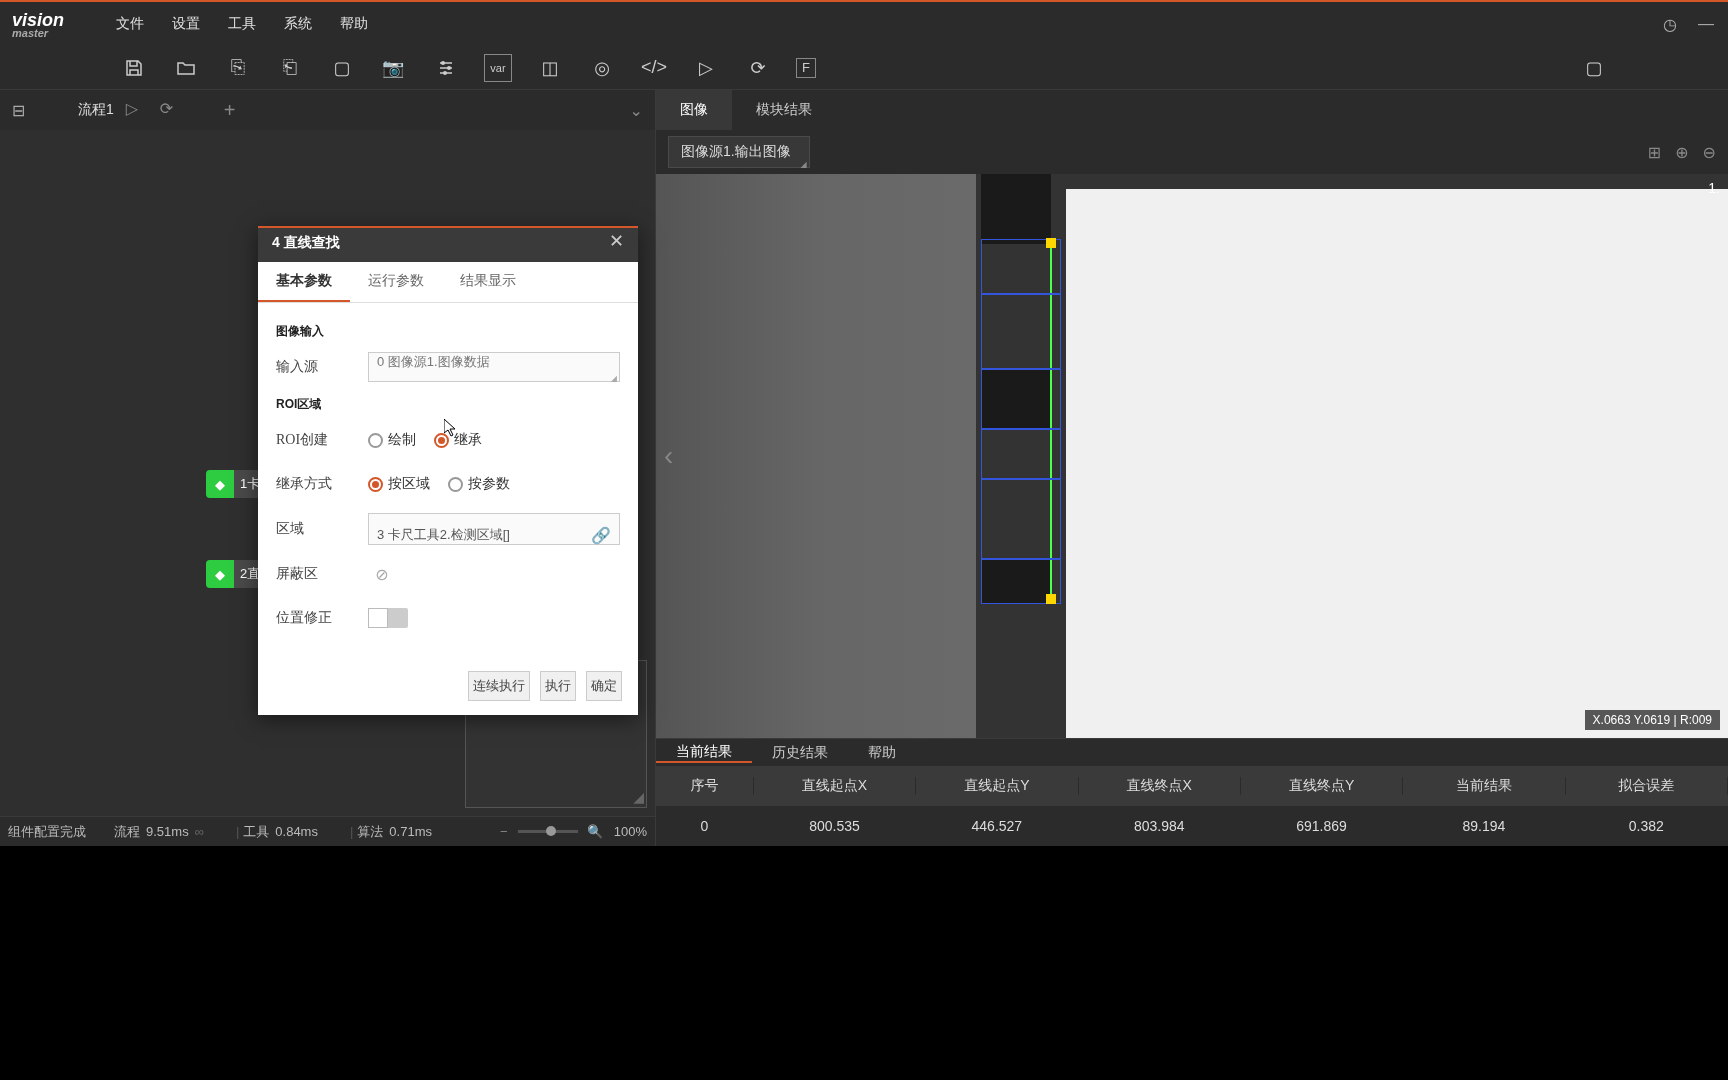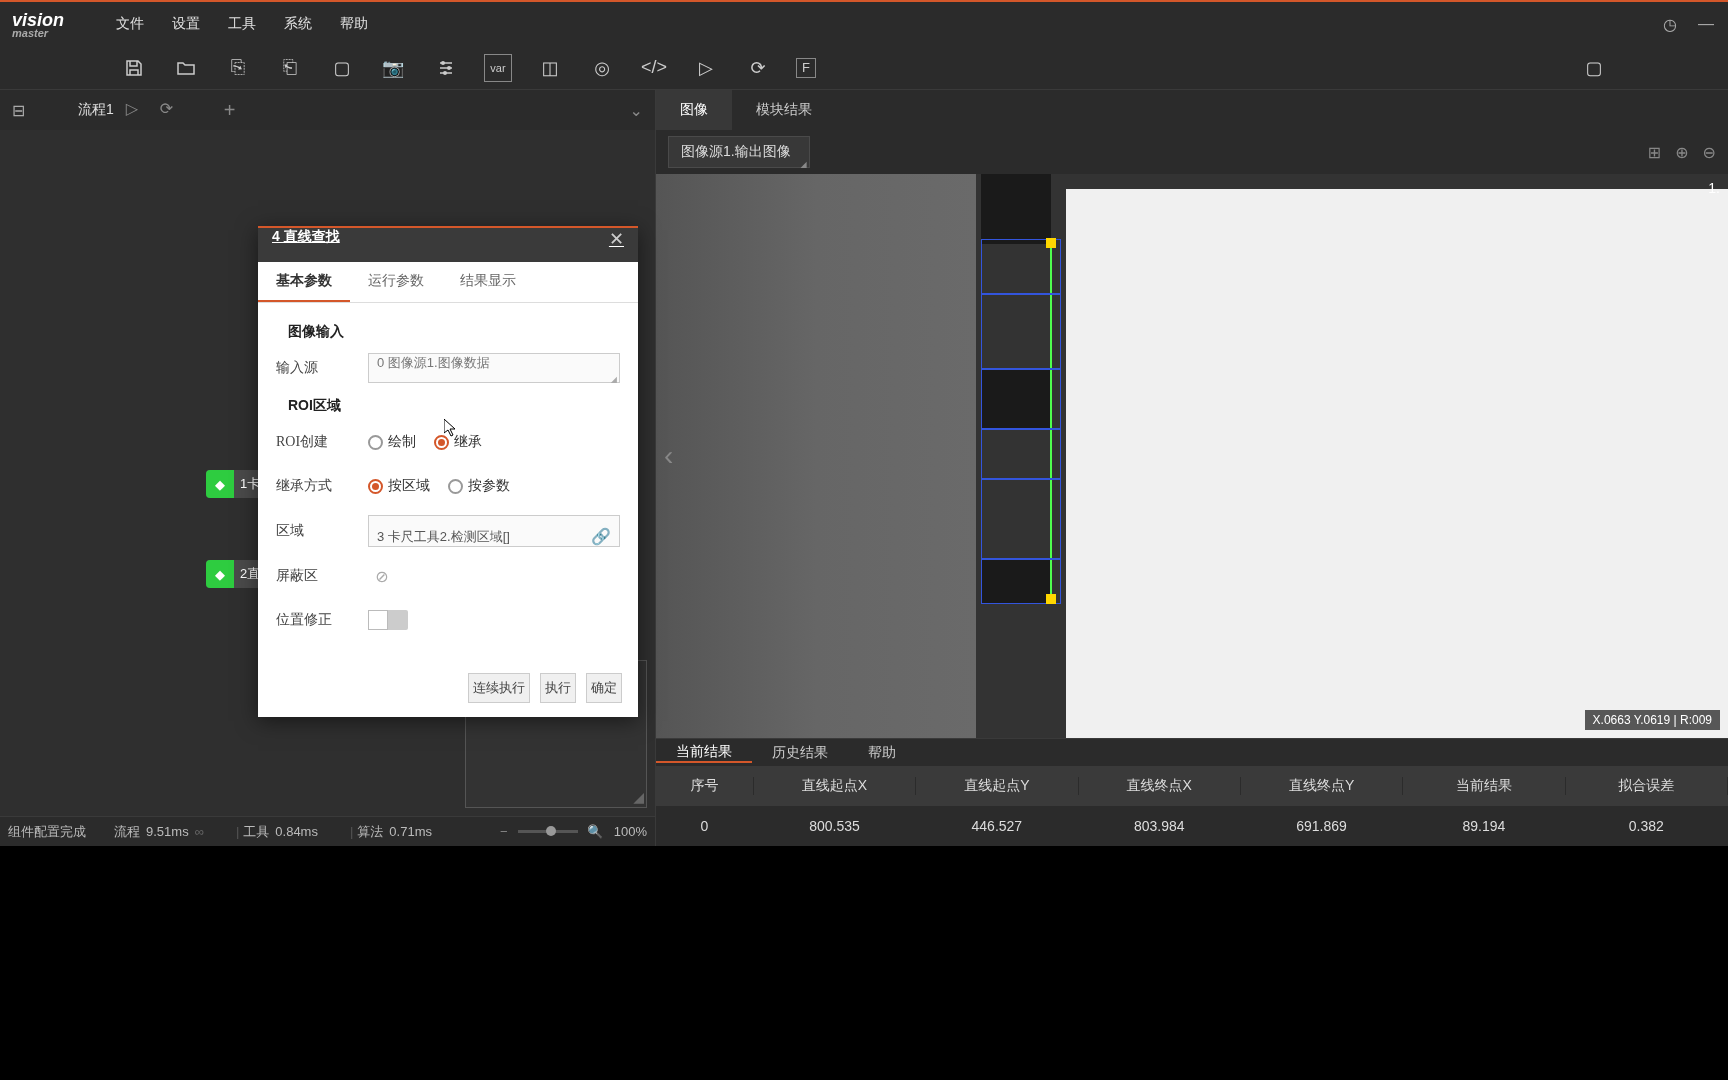--- a/index.html
+++ b/index.html
@@ -60,39 +60,39 @@
 .result-tab { padding: 0 20px; display: flex; align-items: center; color: #ccc; cursor: pointer; font-size: 14px; }
 .result-tab.active { border-bottom: 2px solid #d4572a; color: #fff; }
 .data-table { display: flex; flex-direction: column; }
 .data-row { display: flex; height: 40px; align-items: center; }
 .data-row.header-row { background: #3a3a3a; }
 .data-cell { flex: 1; text-align: center; color: #ddd; font-size: 14px; border-right: 1px solid #2b2b2b; }
 .data-cell:first-child { flex: 0.6; }
 
 
 .dialog { position: absolute; left: 258px; top: 224px; width: 380px; background: #fff; box-shadow: 0 4px 20px rgba(0,0,0,0.5); color: #333; z-index: 100; }
-.dialog-header { background: #3a3a3a; color: #fff; height: 36px; display: flex; align-items: flex-start; padding: 0 14px; border-top: 2px solid #d4572a; text-decoration: underline; }
+.dialog-header { background: #3a3a3a; color: #fff; height: 36px; display: flex; align-items: flex-end; padding: 10px 14px; border-top: 2px solid #d4572a; }
 .dialog-title { font-size: 14px; font-weight: bold; }
 .dialog-close { margin-left: auto; cursor: pointer; font-size: 18px; color: #ccc; }
 .dialog-tabs { display: flex; border-bottom: 1px solid #ddd; }
 .d-tab { padding: 10px 18px; font-size: 14px; color: #666; cursor: pointer; }
 .d-tab.active { color: #333; font-weight: bold; border-bottom: 2px solid #d4572a; }
 .dialog-body { padding: 14px 18px; }
-.section-title { font-weight: bold; font-size: 14px; margin: 6px 0 12px 12px; color: #222; }
+.section-title { font-weight: bold; font-size: 12px; margin: 6px 0 12px 0; color: #222; }
 .form-row { display: flex; align-items: center; margin-bottom: 14px; min-height: 30px; }
 .form-label { width: 92px; font-size: 14px; color: #444; font-family: Liberation Serif, serif; }
 .form-control { flex: 1; }
 .text-input { border: 1px solid #ccc; background: #fafafa; height: 30px; padding: 0 8px; font-size: 13px; width: 100%; color: #777; position: relative; }
 .text-input::after { content: "◢"; position: absolute; right: 2px; bottom: -2px; font-size: 8px; color: #aaa; }
 .radio-group { display: flex; gap: 18px; align-items: center; }
 .radio-item { display: flex; align-items: center; gap: 5px; font-size: 14px; cursor: pointer; }
 .radio-circle { width: 15px; height: 15px; border: 2px solid #999; border-radius: 50%; display: flex; align-items: center; justify-content: center; }
 .radio-circle.checked { border-color: #d4572a; }
 .radio-dot { width: 7px; height: 7px; background: #d4572a; border-radius: 50%; }
-.link-input { border: 1px solid #ccc; background: #fafafa; height: 32px; display: flex; align-items: flex-end; padding: 0 8px; font-size: 13px; color: #555; width: 100%; }
+.link-input { border: 1px solid #ccc; background: #fafafa; height: 32px; display: flex; align-items: flex-start; padding: 12px 8px; font-size: 13px; color: #555; width: 100%; }
 .link-icon { margin-left: auto; color: #d4a72a; font-size: 16px; }
 .mask-icon { width: 28px; height: 24px; display: flex; align-items: center; justify-content: center; color: #aaa; }
 .toggle { width: 40px; height: 20px; background: #ccc; border-radius: 2px; position: relative; cursor: pointer; }
 .toggle-knob { position: absolute; left: 0; top: 0; width: 20px; height: 20px; background: #fff; border: 1px solid #bbb; }
 .dialog-footer { display: flex; justify-content: flex-end; gap: 10px; padding: 10px 16px 14px; }
 .d-btn { padding: 5px 4px; background: #f0f0f0; border: 1px solid #ccc; font-size: 13px; cursor: pointer; color: #444; }
 .cursor-arrow { position: absolute; left: 444px; top: 417px; z-index: 200; pointer-events: none; }
 .slider-track { width: 60px; height: 3px; background: #555; position: relative; }
 .slider-thumb { position: absolute; left: 28px; top: -4px; width: 10px; height: 10px; background: #999; border-radius: 50%; }
 </style>

